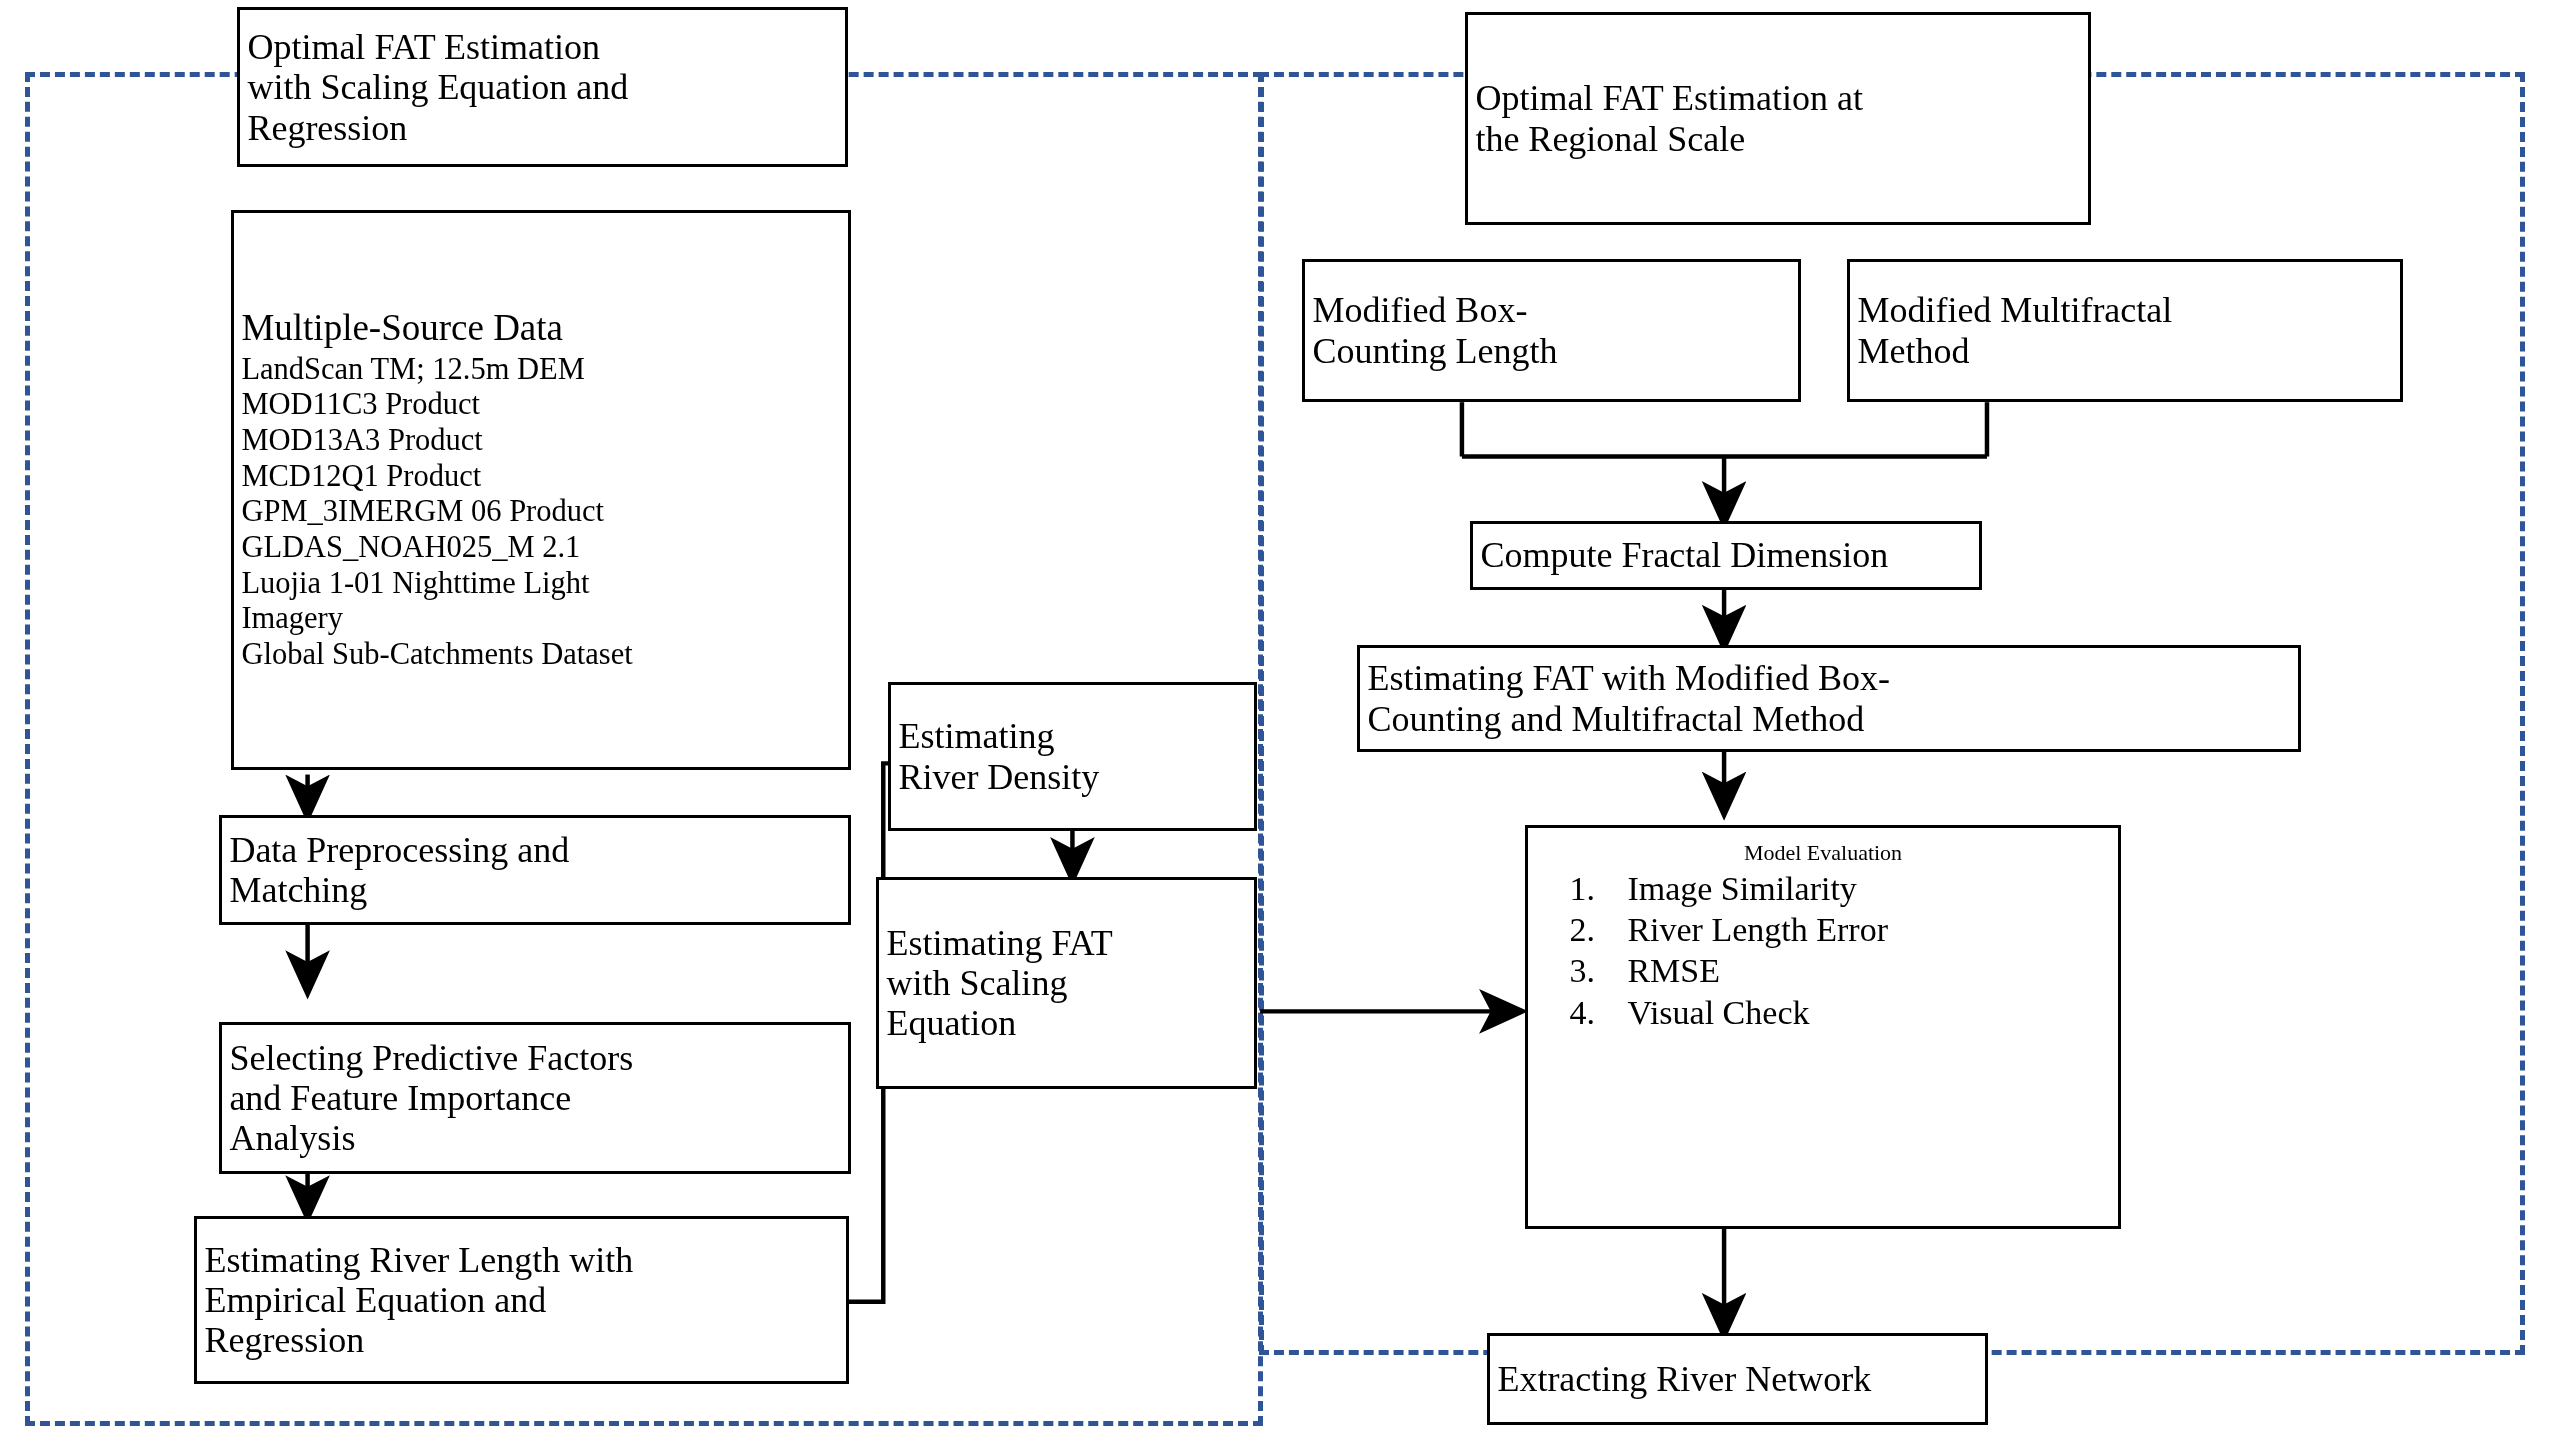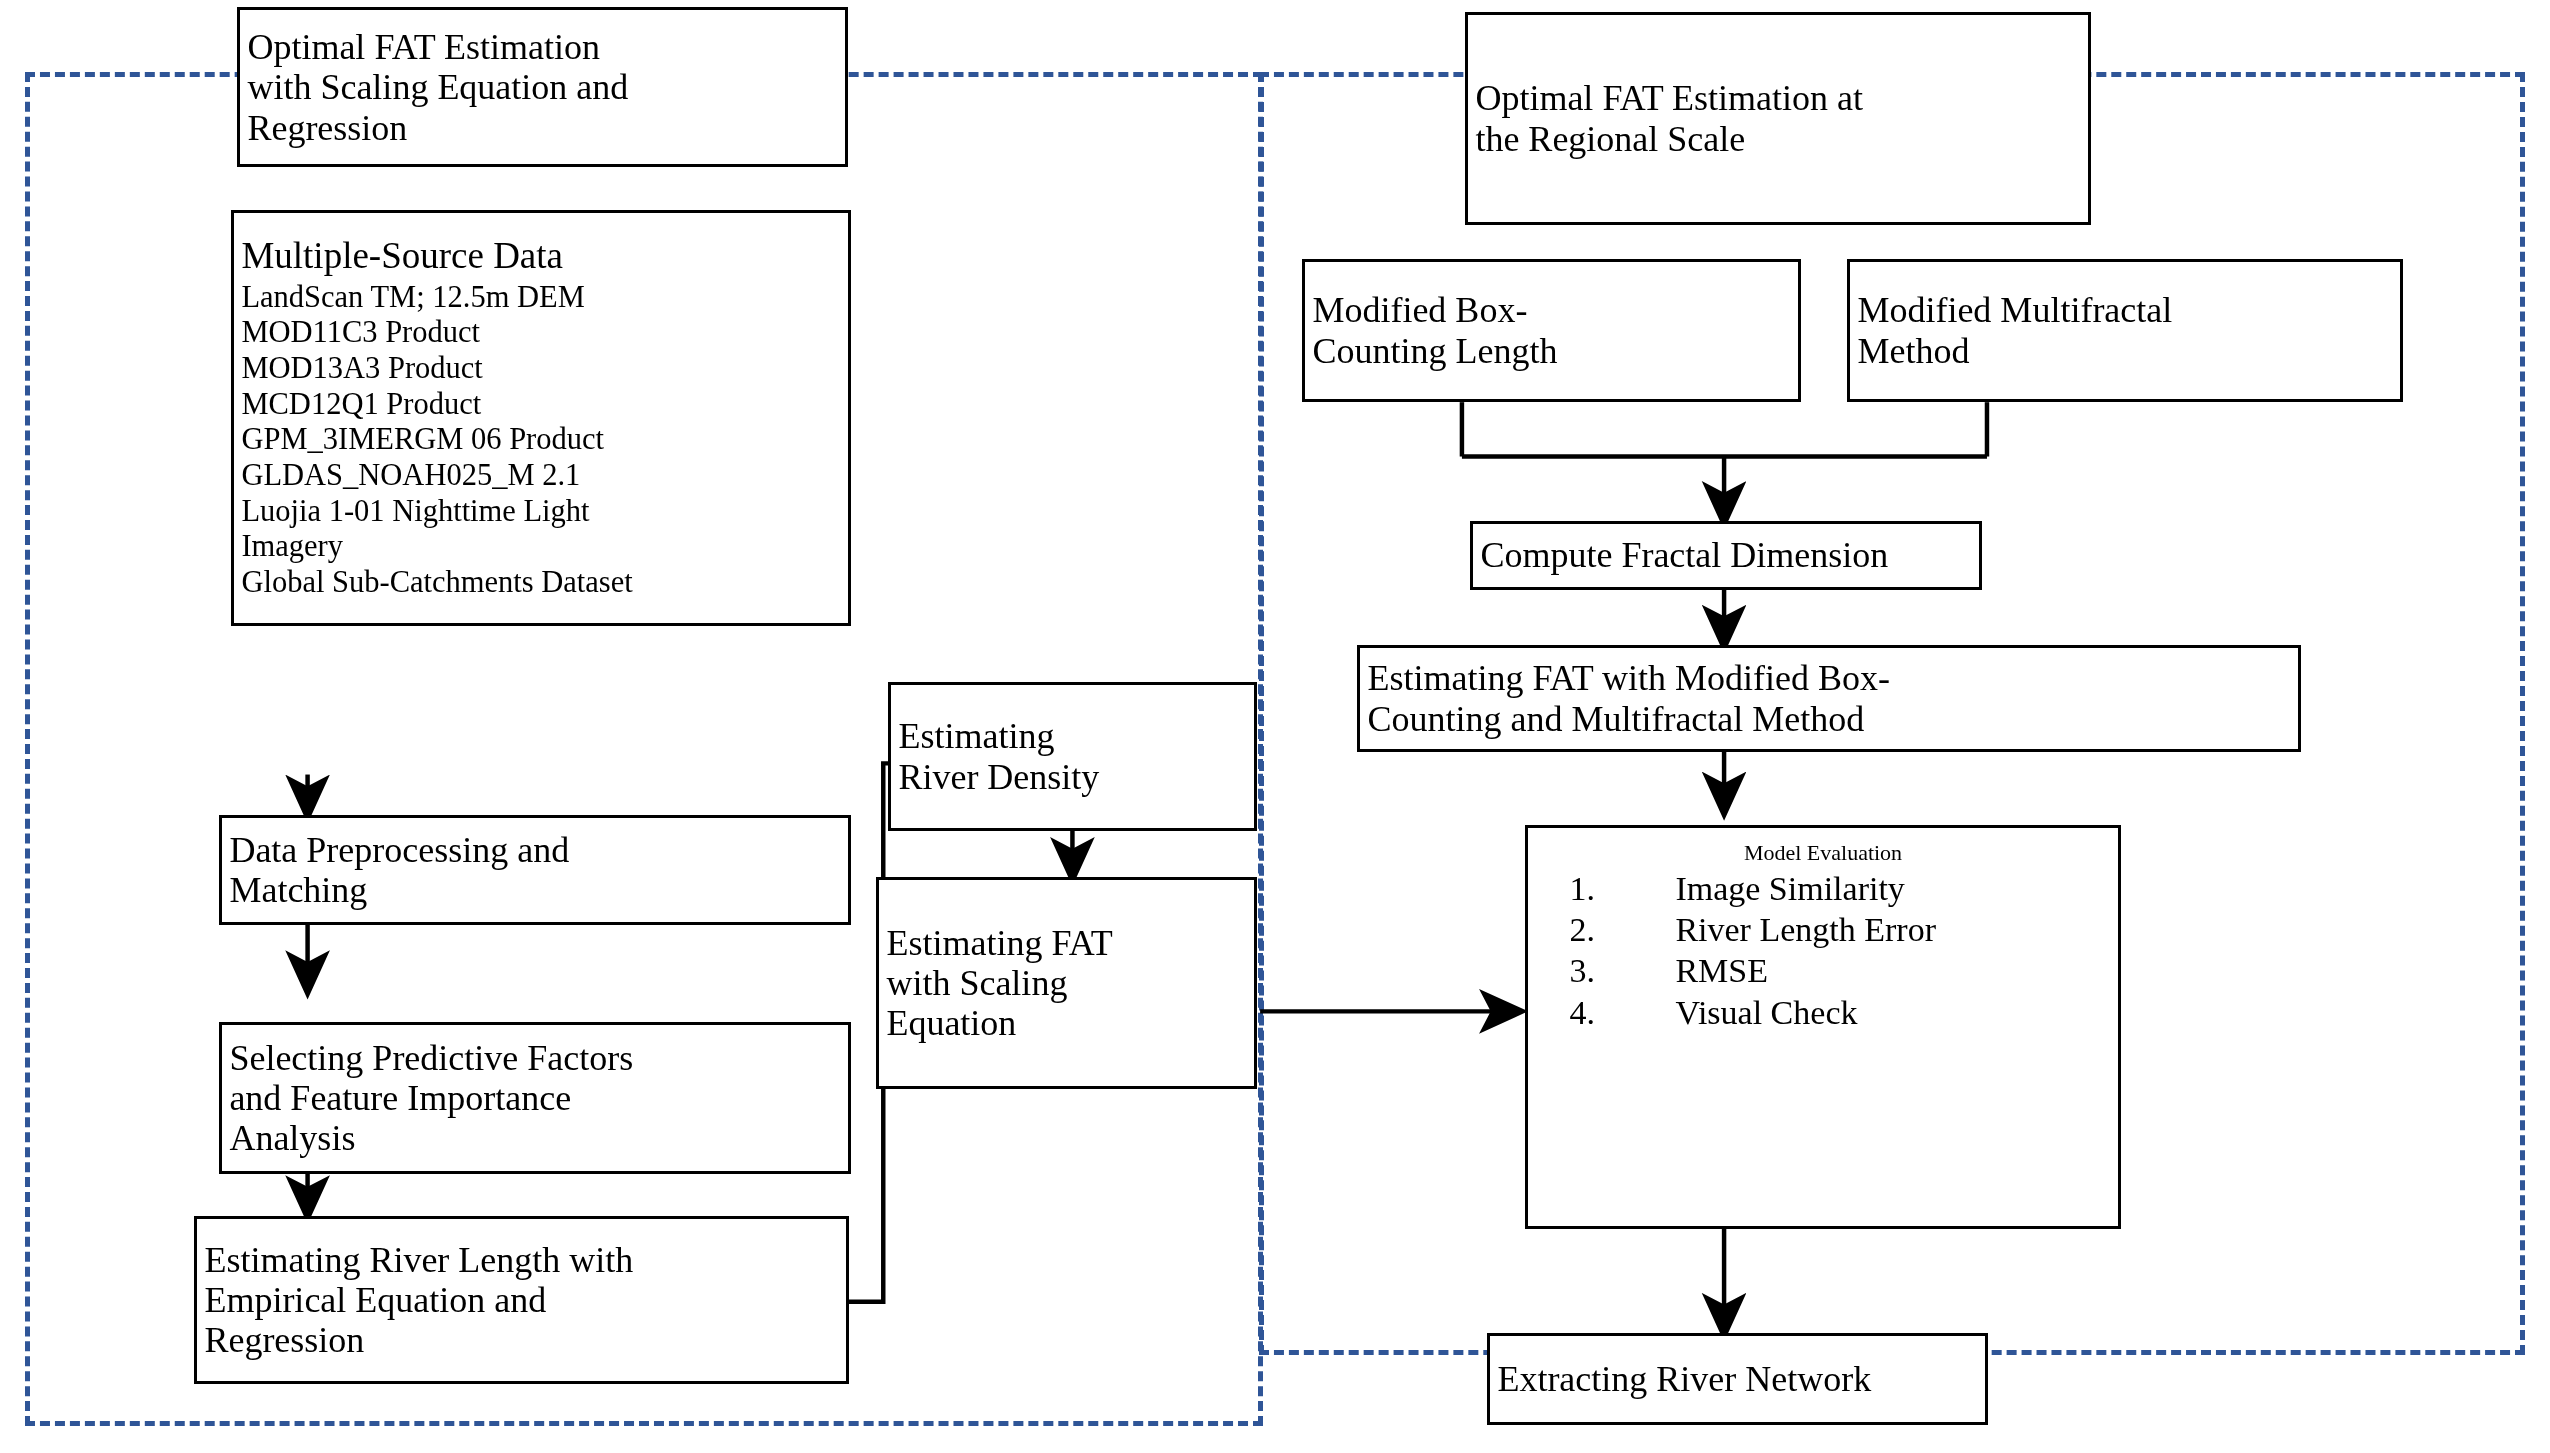--- a/index.html
+++ b/index.html
@@ -37,21 +37,21 @@
     text-align:left;
     margin:0;
     padding:0;
     list-style:none;
     width:100%;
     box-sizing:border-box;
     padding-left:25px;
   }
   .eval-list li{display:flex;align-items:flex-start;}
   .eval-num{width:58px;flex:0 0 58px;}
-  .eval-txt{flex:1 1 auto;margin-left:48px;}
+  .eval-txt{flex:1 1 auto;}
   .dashbox{
     position:absolute;
     box-sizing:border-box;
     border:5.2px dashed #2f5597;
     background:transparent;
   }
 </style>
 </head>
 <body>
 
@@ -90,21 +90,21 @@
       <line x1="2315" y1="1650" x2="2315" y2="1790" marker-end="url(#arrow)"></line>
     </g>
   </svg>
 
   <div class="node pad-s" style="left:237px;top:7.4px;width:611px;height:160px;">
     <span class="line f-48">Optimal FAT Estimation</span>
     <span class="line f-48">with Scaling Equation and</span>
     <span class="line f-48">Regression</span>
   </div>
 
-  <div class="node pad-s" style="left:231px;top:210px;width:620px;height:416px;">
+  <div class="node pad-s" style="left:231px;top:210px;width:620px;height:560px;">
     <span class="msd-head">Multiple-Source Data</span>
     <span class="msd-body line">LandScan TM; 12.5m DEM</span>
     <span class="msd-body line">MOD11C3 Product</span>
     <span class="msd-body line">MOD13A3 Product</span>
     <span class="msd-body line">MCD12Q1 Product</span>
     <span class="msd-body line">GPM_3IMERGM 06 Product</span>
     <span class="msd-body line">GLDAS_NOAH025_M 2.1</span>
     <span class="msd-body line">Luojia 1-01 Nighttime Light</span>
     <span class="msd-body line">Imagery</span>
     <span class="msd-body line">Global Sub-Catchments Dataset</span>

